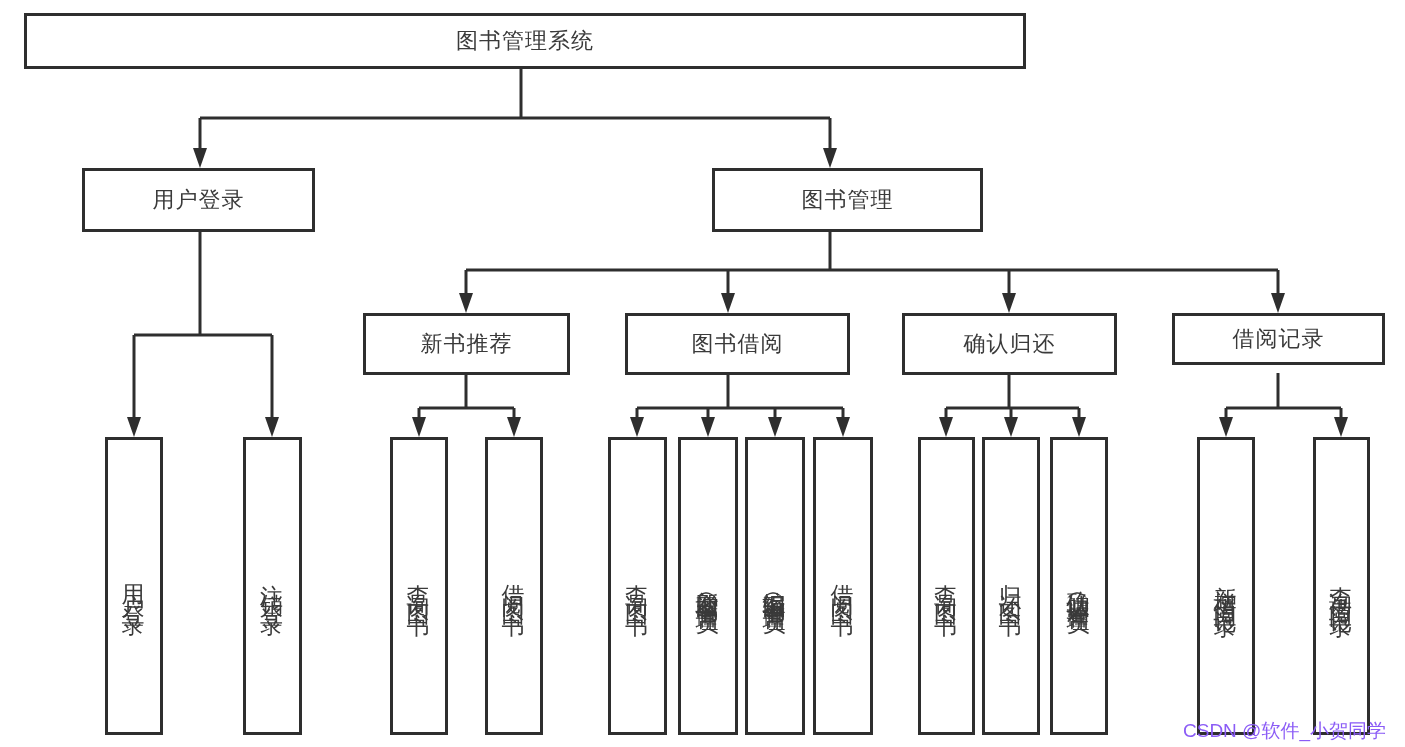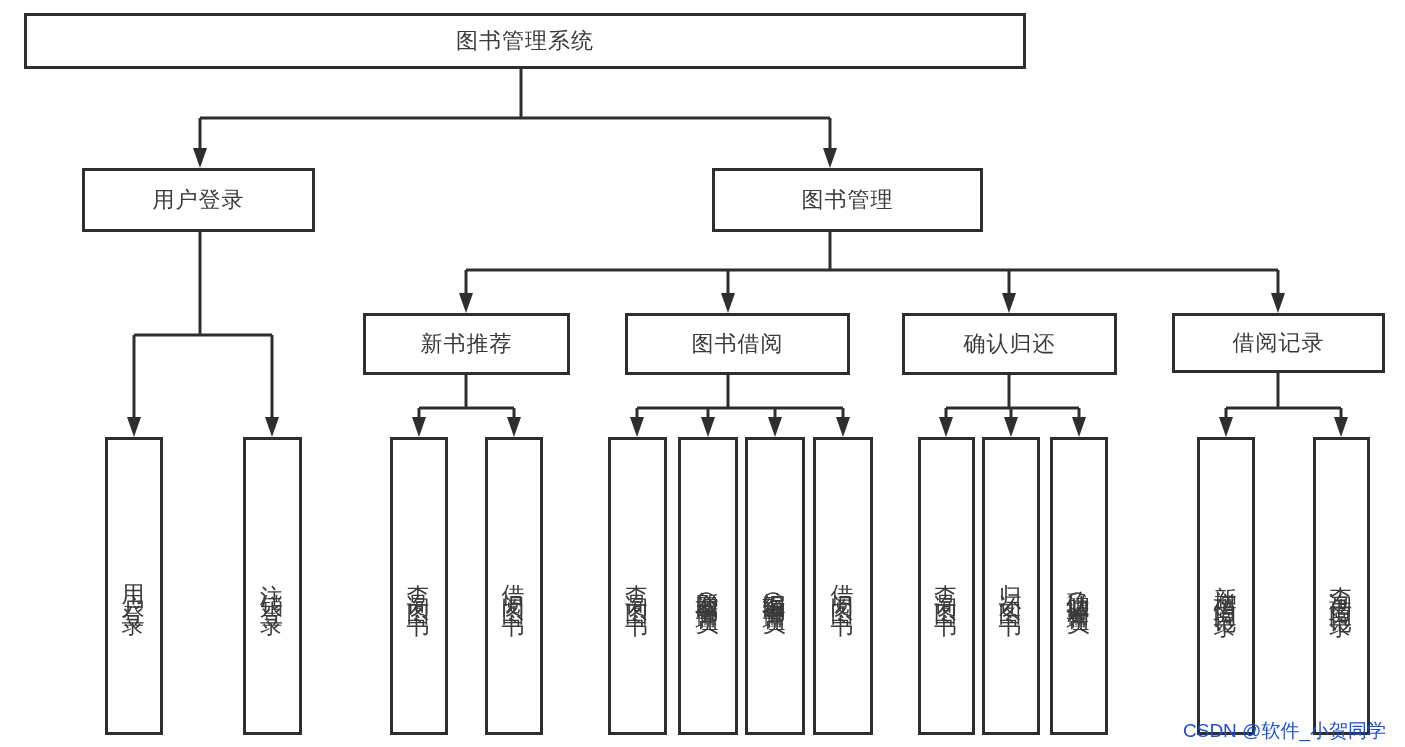--- a/index.html
+++ b/index.html
@@ -44,21 +44,21 @@
 
   
   .n-root        { left: 24px;   top: 13px;  width: 1002px; height: 56px; }
 
   .n-user-login  { left: 82px;   top: 168px; width: 233px;  height: 64px; }
   .n-book-mgmt   { left: 712px;  top: 168px; width: 271px;  height: 64px; }
 
   .n-new-book    { left: 363px;  top: 313px; width: 207px;  height: 62px; }
   .n-borrowing   { left: 625px;  top: 313px; width: 225px;  height: 62px; }
   .n-current     { left: 902px;  top: 313px; width: 215px;  height: 62px; }
-  .n-records     { left: 1172px; top: 313px; width: 213px;  height: 60px; }
+  .n-records     { left: 1172px; top: 313px; width: 213px;  height: 52px; }
 
   .leaf          { top: 437px; height: 298px; }
   .n-leaf-1  { left: 105px;  width: 58px; }
   .n-leaf-2  { left: 243px;  width: 59px; }
   .n-leaf-3  { left: 390px;  width: 58px; }
   .n-leaf-4  { left: 485px;  width: 58px; }
   .n-leaf-5  { left: 608px;  width: 59px; }
   .n-leaf-6  { left: 678px;  width: 60px; }
   .n-leaf-7  { left: 745px;  width: 60px; }
   .n-leaf-8  { left: 813px;  width: 60px; }
@@ -66,21 +66,21 @@
   .n-leaf-10 { left: 982px;  width: 58px; }
   .n-leaf-11 { left: 1050px; width: 58px; }
   .n-leaf-12 { left: 1197px; width: 58px; }
   .n-leaf-13 { left: 1313px; width: 57px; }
 
   .watermark {
     position: absolute;
     left: 1183px;
     top: 718px;
     font-size: 19px;
-    color: #1d4ed8;
+    color: #8b5cf6;
     white-space: nowrap;
   }
 </style>
 </head>
 <body>
 
 <div class="canvas">
 
   <svg class="connector-layer" width="1405" height="747" viewBox="0 0 1405 747" xmlns="http://www.w3.org/2000/svg">
     <g stroke="#2e2e2e" stroke-width="3" fill="none">

